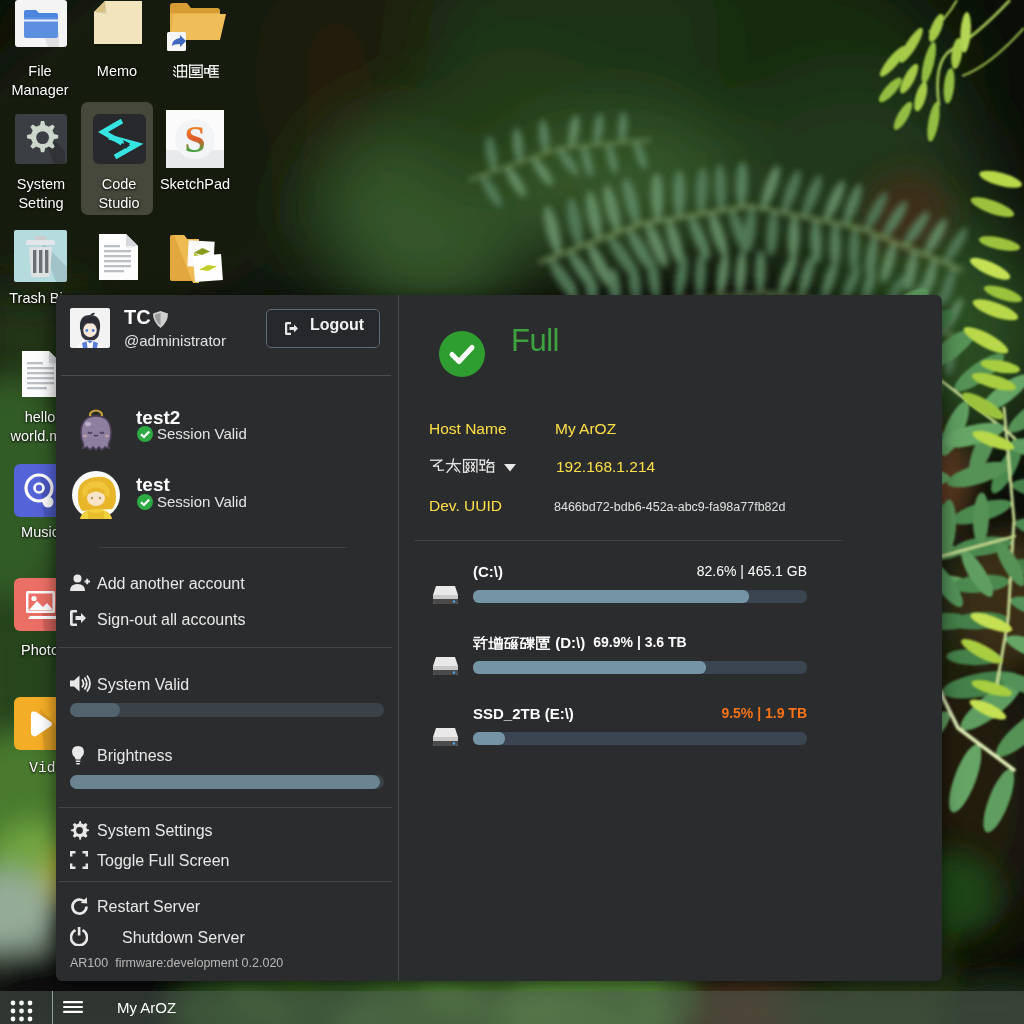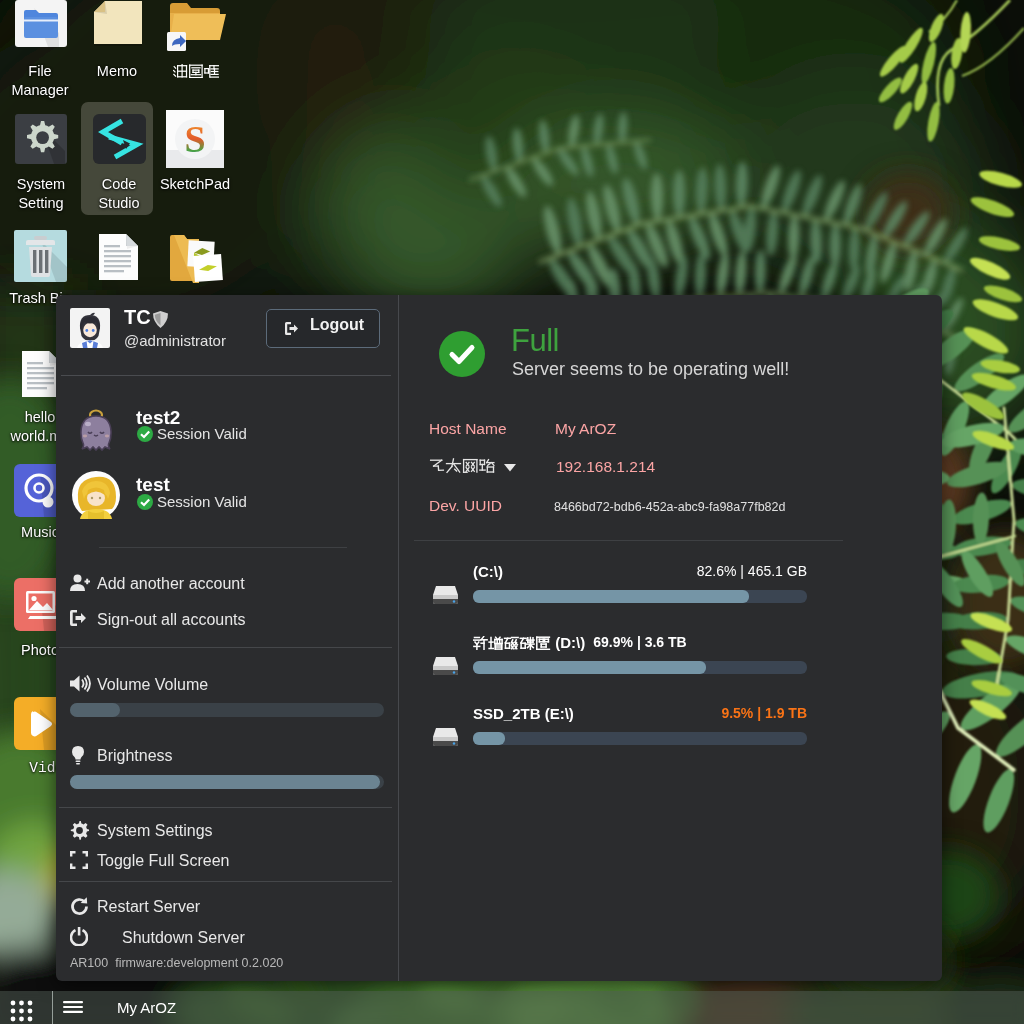--- a/index.html
+++ b/index.html
@@ -5,21 +5,21 @@
 html,body { width:1024px; height:1024px; overflow:hidden; background:#0b0e08;
   font-family:"Liberation Sans", sans-serif; }
 #bg { position:absolute; left:0; top:0; width:1024px; height:1024px; }
 .abs { position:absolute; }
 .lbl { position:absolute; color:#fff; text-align:center;
   text-shadow:0 1px 3px rgba(0,0,0,.9), 0 0 2px rgba(0,0,0,.7); line-height:19px; font-size:14.5px; }
 #panel { position:absolute; left:56px; top:295px; width:886px; height:686px;
   background:#2b2c2e; border-radius:6px; box-shadow:0 4px 18px rgba(0,0,0,.55); z-index:5;padding-left:32px; }
 #panel .sep { position:absolute; height:1px; background:#45474a; }
 .mtxt { position:absolute; color:#e8e8e8; font-size:16px; white-space:nowrap; }
-.rtxt { position:absolute; color:#fca5a5; font-size:15.5px; white-space:nowrap; }
+.rtxt { position:absolute; color:#fde047; font-size:15.5px; white-space:nowrap; }
 .micon { position:absolute; width:20px; height:20px; }
 #taskbar { position:absolute; left:0; top:991px; width:1024px; height:33px;
   background:rgba(78,90,82,.52); backdrop-filter:blur(6px); z-index:9; }
 </style></head>
 <body>
 <div id="bg"><svg width="1024" height="1024" viewBox="0 0 1024 1024">
       <defs>
 <filter id="b40" x="-300" y="-300" width="1624" height="1624" filterUnits="userSpaceOnUse">
           <feGaussianBlur stdDeviation="38"></feGaussianBlur>
         </filter>
@@ -539,21 +539,21 @@
     <div class="mtxt" style="left:41px;top:316px;">Sign-out all accounts</div>
 <div class="sep" style="left:3px;top:352px;width:333px;"></div>
 <div class="micon" style="left:14px;top:380px;"><svg width="22" height="17" viewBox="0 0 22 17">
         <g fill="#e8e8e8">
 <path d="M0 5.5 H4 L9.5 0.5 V16.5 L4 11.5 H0 Z"></path>
 <path d="M12 4.5 Q15 8.5 12 12.5" stroke="#e8e8e8" stroke-width="1.8" fill="none"></path>
 <path d="M14.5 2.5 Q19 8.5 14.5 14.5" stroke="#e8e8e8" stroke-width="1.8" fill="none"></path>
 <path d="M17 0.5 Q23 8.5 17 16.5" stroke="#e8e8e8" stroke-width="1.8" fill="none"></path>
         </g>
       </svg></div>
-    <div class="mtxt" style="left:41px;top:381px;">Volume Volume</div>
+    <div class="mtxt" style="left:41px;top:381px;">System Valid</div>
 <div style="position:absolute;left:14px;top:408px;width:314px;height:14px;background:#3a4147;border-radius:7px;"></div>
 <div style="position:absolute;left:14px;top:408px;width:50px;height:14px;background:#53636d;border-radius:7px;"></div>
 <div class="micon" style="left:14px;top:451px;"><svg width="16" height="19" viewBox="0 0 16 19">
         <g fill="#e8e8e8">
 <path d="M8 0 q6 0 6 6 q0 3 -2.5 5 q-1 1 -1 2.5 h-5 q0 -1.5 -1 -2.5 Q2 9 2 6 q0 -6 6 -6 Z"></path>
 <rect x="5.5" y="14.5" width="5" height="1.6" rx=".8"></rect>
           <rect x="6" y="17" width="4" height="1.6" rx=".8"></rect>
         </g>
       </svg></div>
     <div class="mtxt" style="left:41px;top:452px;">Brightness</div>
@@ -583,21 +583,20 @@
 <path d="M5.5 3.2 a8 8 0 1 0 7 0" fill="none" stroke="#e8e8e8" stroke-width="2.6"></path>
 <rect x="7.8" y="0" width="2.6" height="8.5" fill="#e8e8e8"></rect>
       </svg></div>
     <div class="mtxt" style="left:41px;top:634px;margin-left:25px;">Shutdown Server</div>
 <div style="position:absolute;left:14px;top:661px;color:#b9b9b9;font-size:12.5px;">AR100&nbsp; firmware:development 0.2.020</div>
 <svg class="abs" style="left:383px;top:36px" width="46" height="46" viewBox="0 0 46 46">
 <circle cx="23" cy="23" r="23" fill="#2f9e31"></circle>
 <path d="M13 23.5 L20 30.5 L33 16.5" fill="none" stroke="#fff" stroke-width="5" stroke-linecap="round" stroke-linejoin="round"></path>
 </svg>
 <div style="position:absolute;left:455px;top:28px;color:#3ea23e;font-size:31px;letter-spacing:-0.5px;">Full</div>
-<div style="position:absolute;left:456px;top:64px;color:#d6d6d6;font-size:18px;">Server seems to be operating well!</div>
 <div class="rtxt" style="left:373px;top:125px;">Host Name</div>
 <div class="rtxt" style="left:499px;top:125px;">My ArOZ</div>
 <div class="rtxt" style="left:373px;top:163px;"><svg width="67" height="16" style="vertical-align:-2px">
         <g stroke="#e4e4e4" stroke-width="1.32" stroke-linecap="square">
           <line x1="1.6" y1="2.2" x2="12.7" y2="2.2"></line>
           <line x1="12.7" y1="2.2" x2="4.6" y2="8.1"></line>
           <line x1="4.6" y1="8.1" x2="9.3" y2="8.1"></line>
           <line x1="9.3" y1="8.1" x2="9.6" y2="12.4"></line>
           <line x1="9.6" y1="12.4" x2="14.4" y2="12.1"></line>
           <line x1="17.5" y1="5.6" x2="31.5" y2="5.6"></line>

